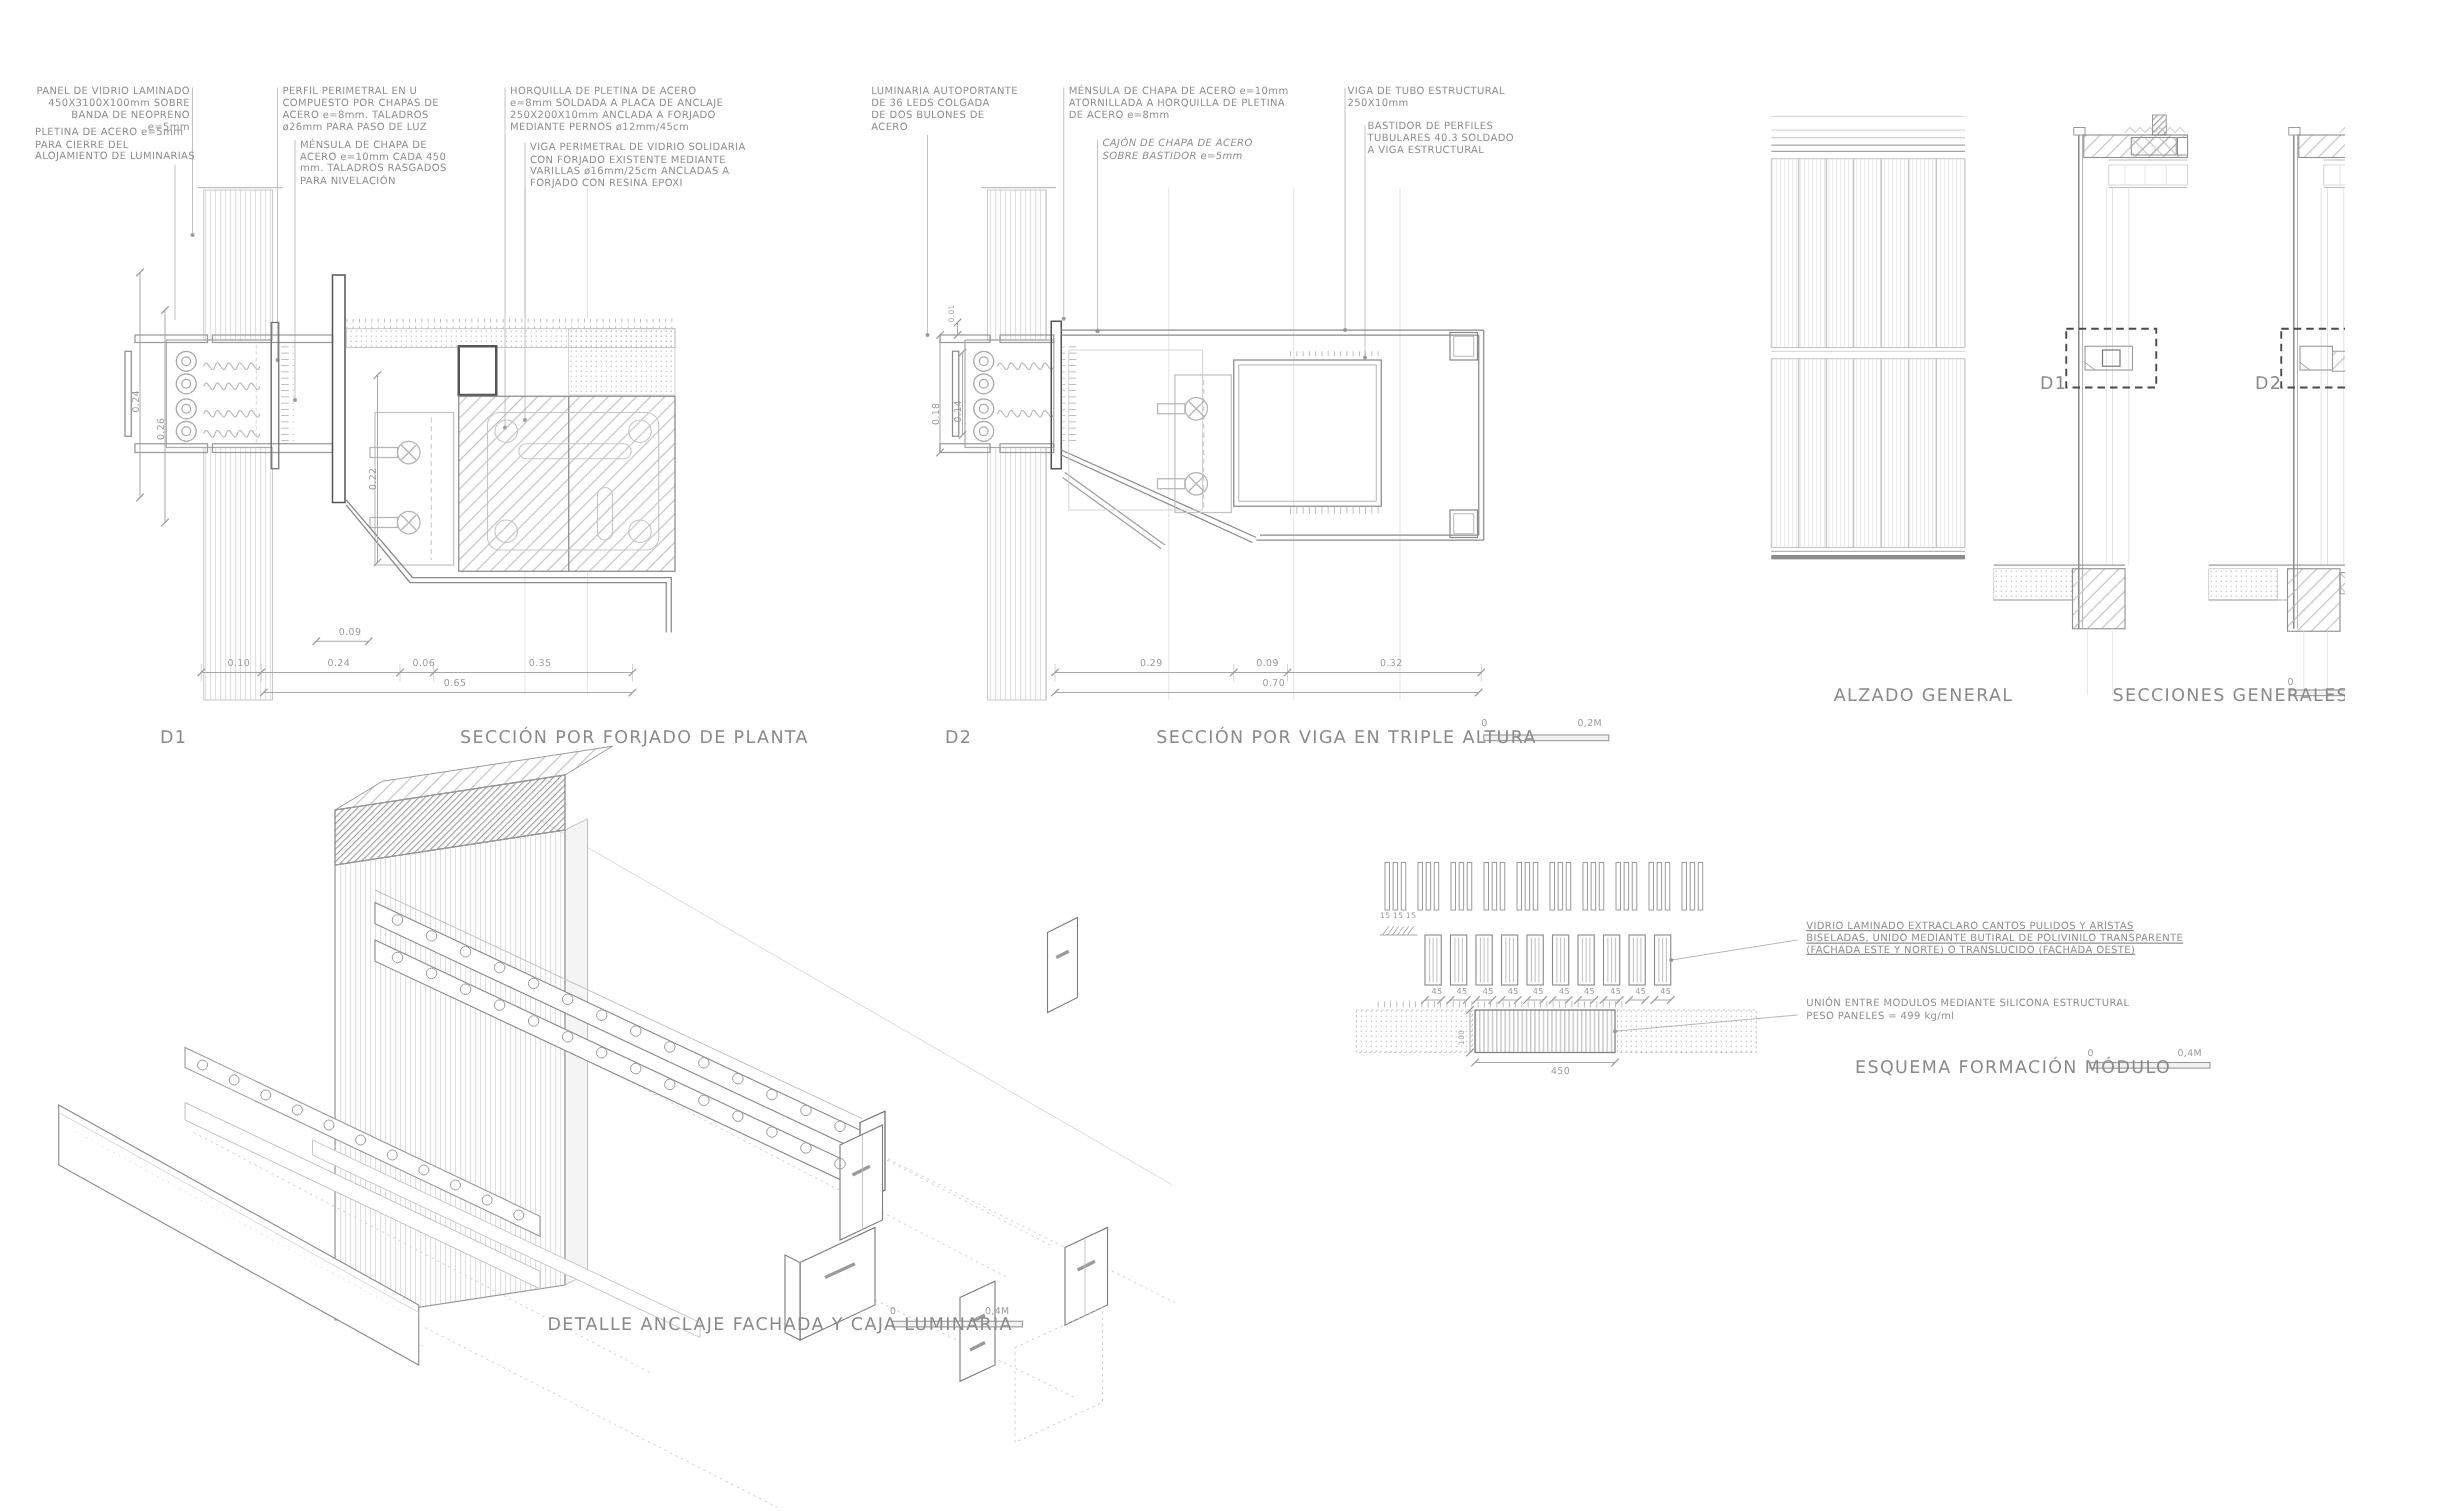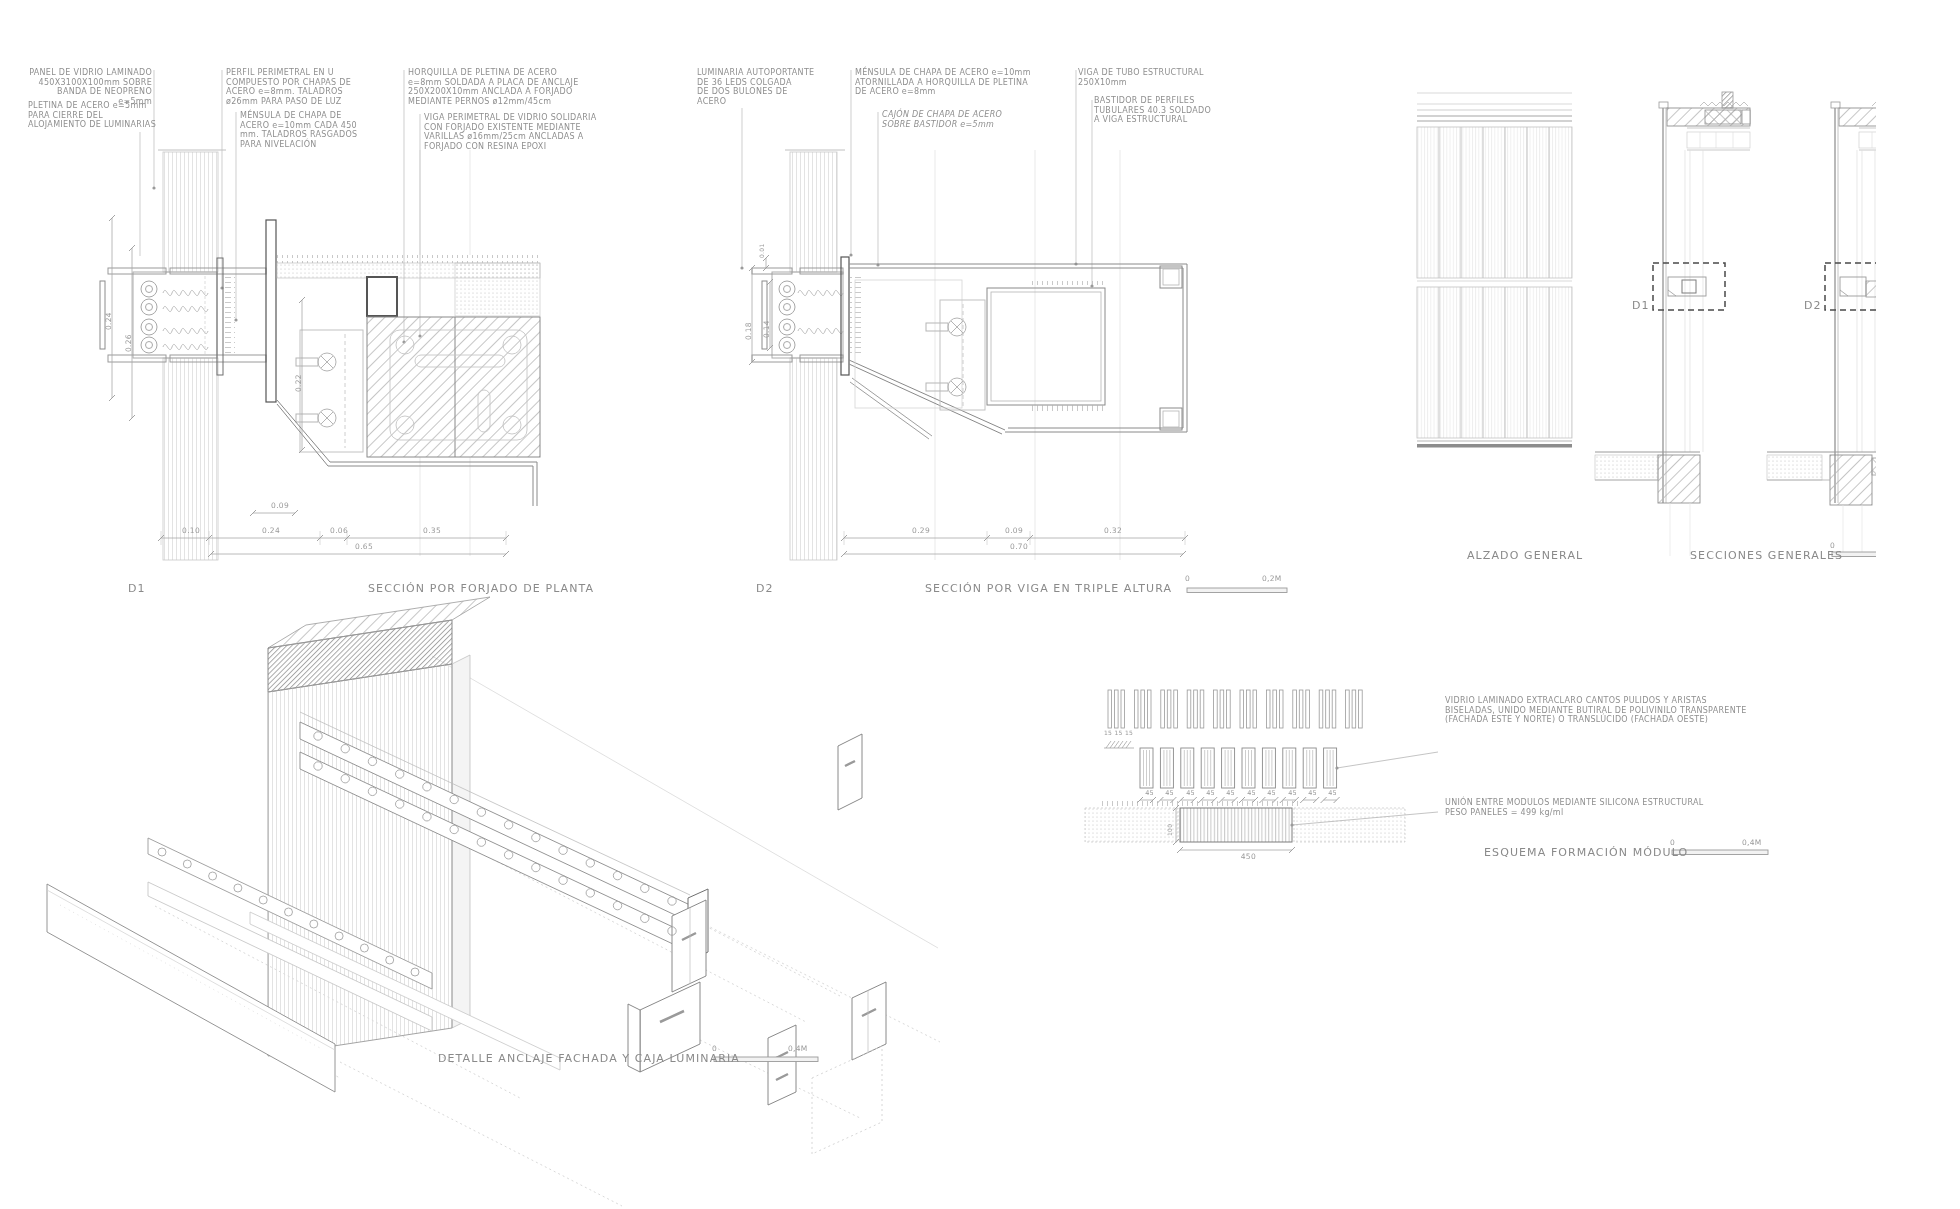--- a/index.html
+++ b/index.html
@@ -3,21 +3,21 @@
 <meta charset="utf-8">
 <style>
   html,body{margin:0;padding:0;background:#fff;}
   #sheet{position:relative;width:1876px;height:1209px;background:#ffffff;overflow:hidden;
          font-family:"DejaVu Sans",sans-serif;}
   #art{position:absolute;left:0;top:0;width:1960px;height:1209px;}
   .txt{position:absolute;font-size:8px;line-height:9.6px;letter-spacing:0.3px;color:#8f8f8f;
        white-space:pre-line;}
   .rt{text-align:right;}
   .ctr{text-align:right;}
-  .cap{position:absolute;font-size:11px;letter-spacing:1.1px;color:#8a8a8a;white-space:nowrap;}
+  .cap{position:absolute;font-size:14px;letter-spacing:1.1px;color:#8a8a8a;white-space:nowrap;}
   .dim{position:absolute;font-size:7.5px;letter-spacing:0.3px;color:#9a9a9a;white-space:nowrap;}
   .vdim{position:absolute;font-size:7.5px;letter-spacing:0.3px;color:#9a9a9a;white-space:nowrap;
         transform:rotate(-90deg);transform-origin:0 0;}
   .tiny{font-size:6px;}
   .s65{font-size:6.5px;}
 </style>
 </head>
 <body>
 
 <div id="sheet">
@@ -578,21 +578,21 @@
 <div class="dim" style="left:1916px;top:541px;">2M</div>
 <div class="cap" style="left:1632px;top:299px;">D1</div>
 <div class="cap" style="left:1804px;top:299px;">D2</div>
 <div class="vdim" style="left:1928px;top:218px;">3.10</div>
 <div class="vdim" style="left:1928px;top:382px;">3.10</div>
 
 <div class="cap" style="left:438px;top:1052px;">DETALLE ANCLAJE FACHADA Y CAJA LUMINARIA</div>
 <div class="dim" style="left:712px;top:1044px;">0</div>
 <div class="dim" style="left:788px;top:1044px;">0,4M</div>
 
-<div class="txt" style="left:1445px;top:696px;width:430px;">VIDRIO LAMINADO EXTRACLARO CANTOS PULIDOS Y ARISTAS
+<div class="txt" style="left:1445px;top:736px;width:430px;text-decoration:underline;">VIDRIO LAMINADO EXTRACLARO CANTOS PULIDOS Y ARISTAS
 BISELADAS, UNIDO MEDIANTE BUTIRAL DE POLIVINILO TRANSPARENTE
 (FACHADA ESTE Y NORTE) O TRANSLÚCIDO (FACHADA OESTE)</div>
 <div class="txt" style="left:1445px;top:798px;width:400px;">UNIÓN ENTRE MODULOS MEDIANTE SILICONA ESTRUCTURAL
 PESO PANELES = 499 kg/ml</div>
 <div class="dim tiny" style="left:1104px;top:729px;">15 15 15</div>
 <div class="dim s65 ctr" style="left:1141px;top:789px;width:13px;">45</div>
 <div class="dim s65 ctr" style="left:1161px;top:789px;width:13px;">45</div>
 <div class="dim s65 ctr" style="left:1182px;top:789px;width:13px;">45</div>
 <div class="dim s65 ctr" style="left:1202px;top:789px;width:13px;">45</div>
 <div class="dim s65 ctr" style="left:1222px;top:789px;width:13px;">45</div>

